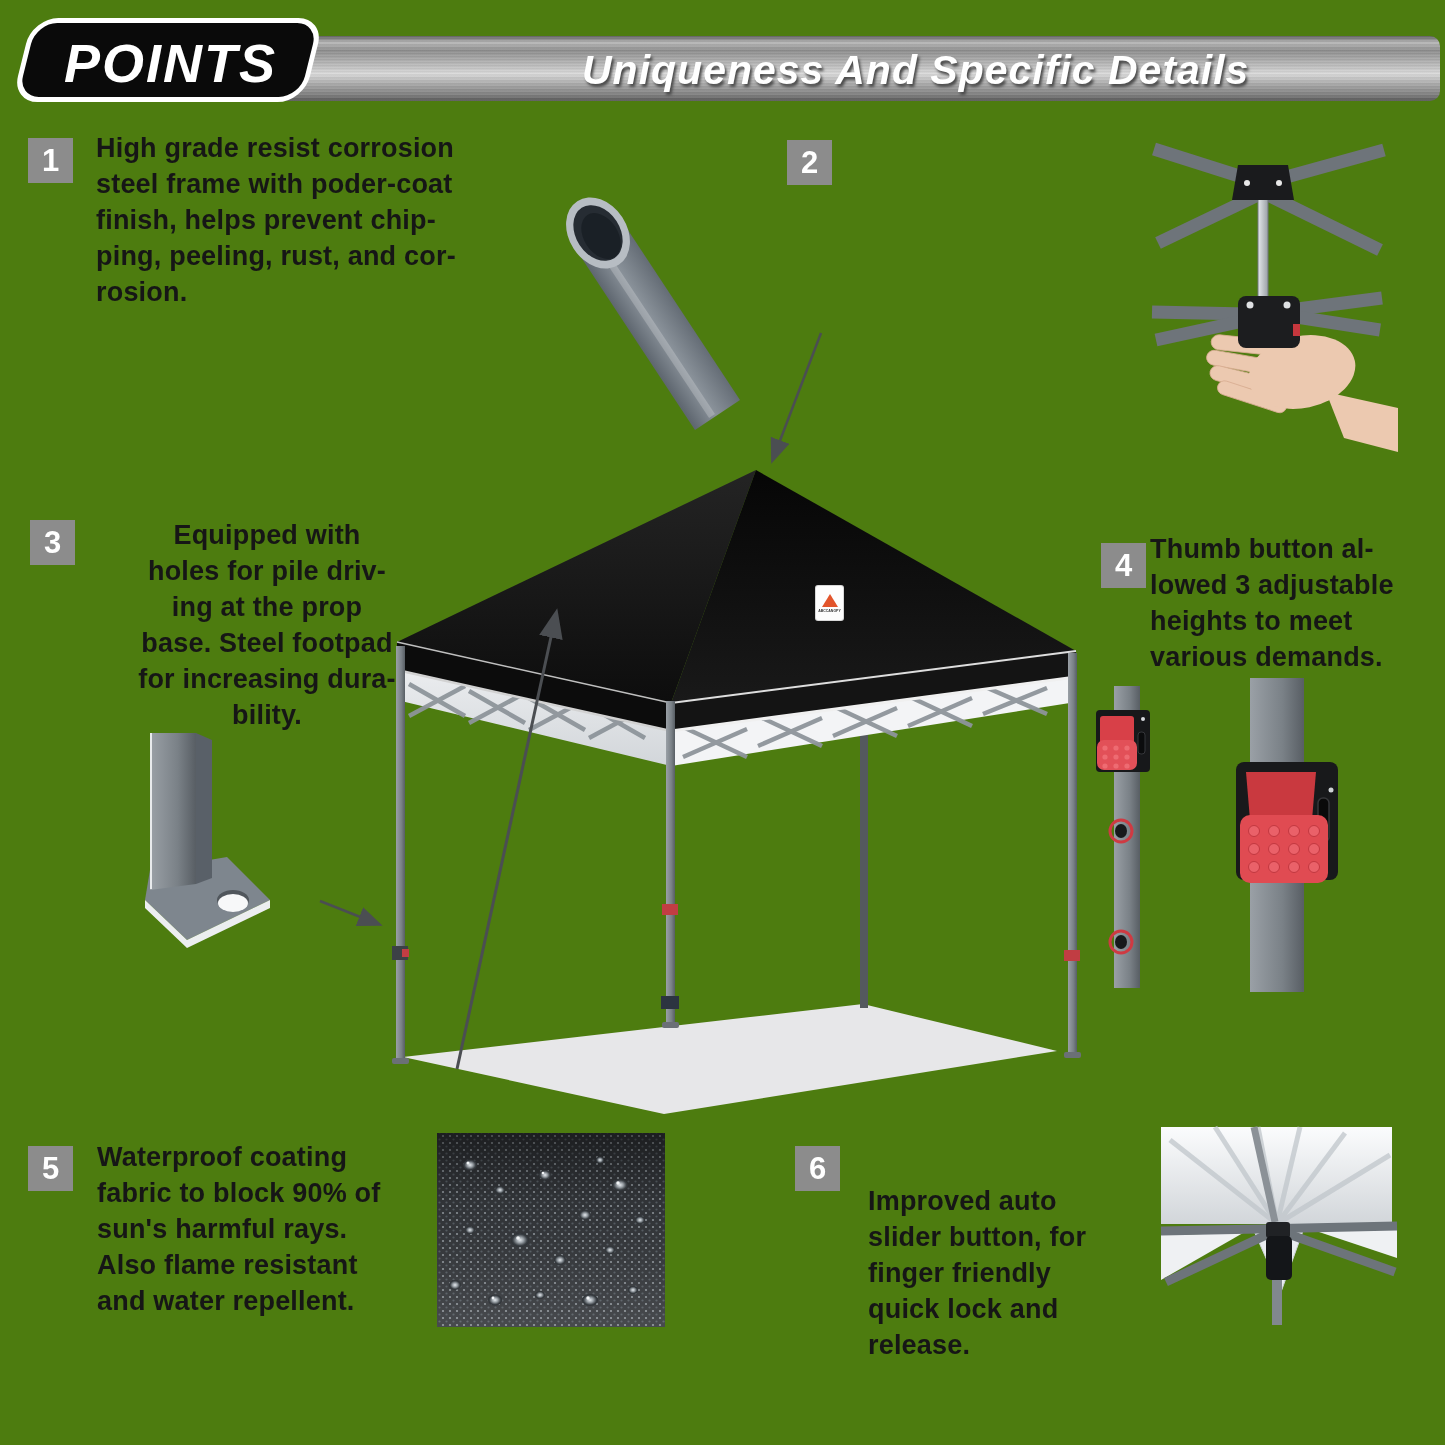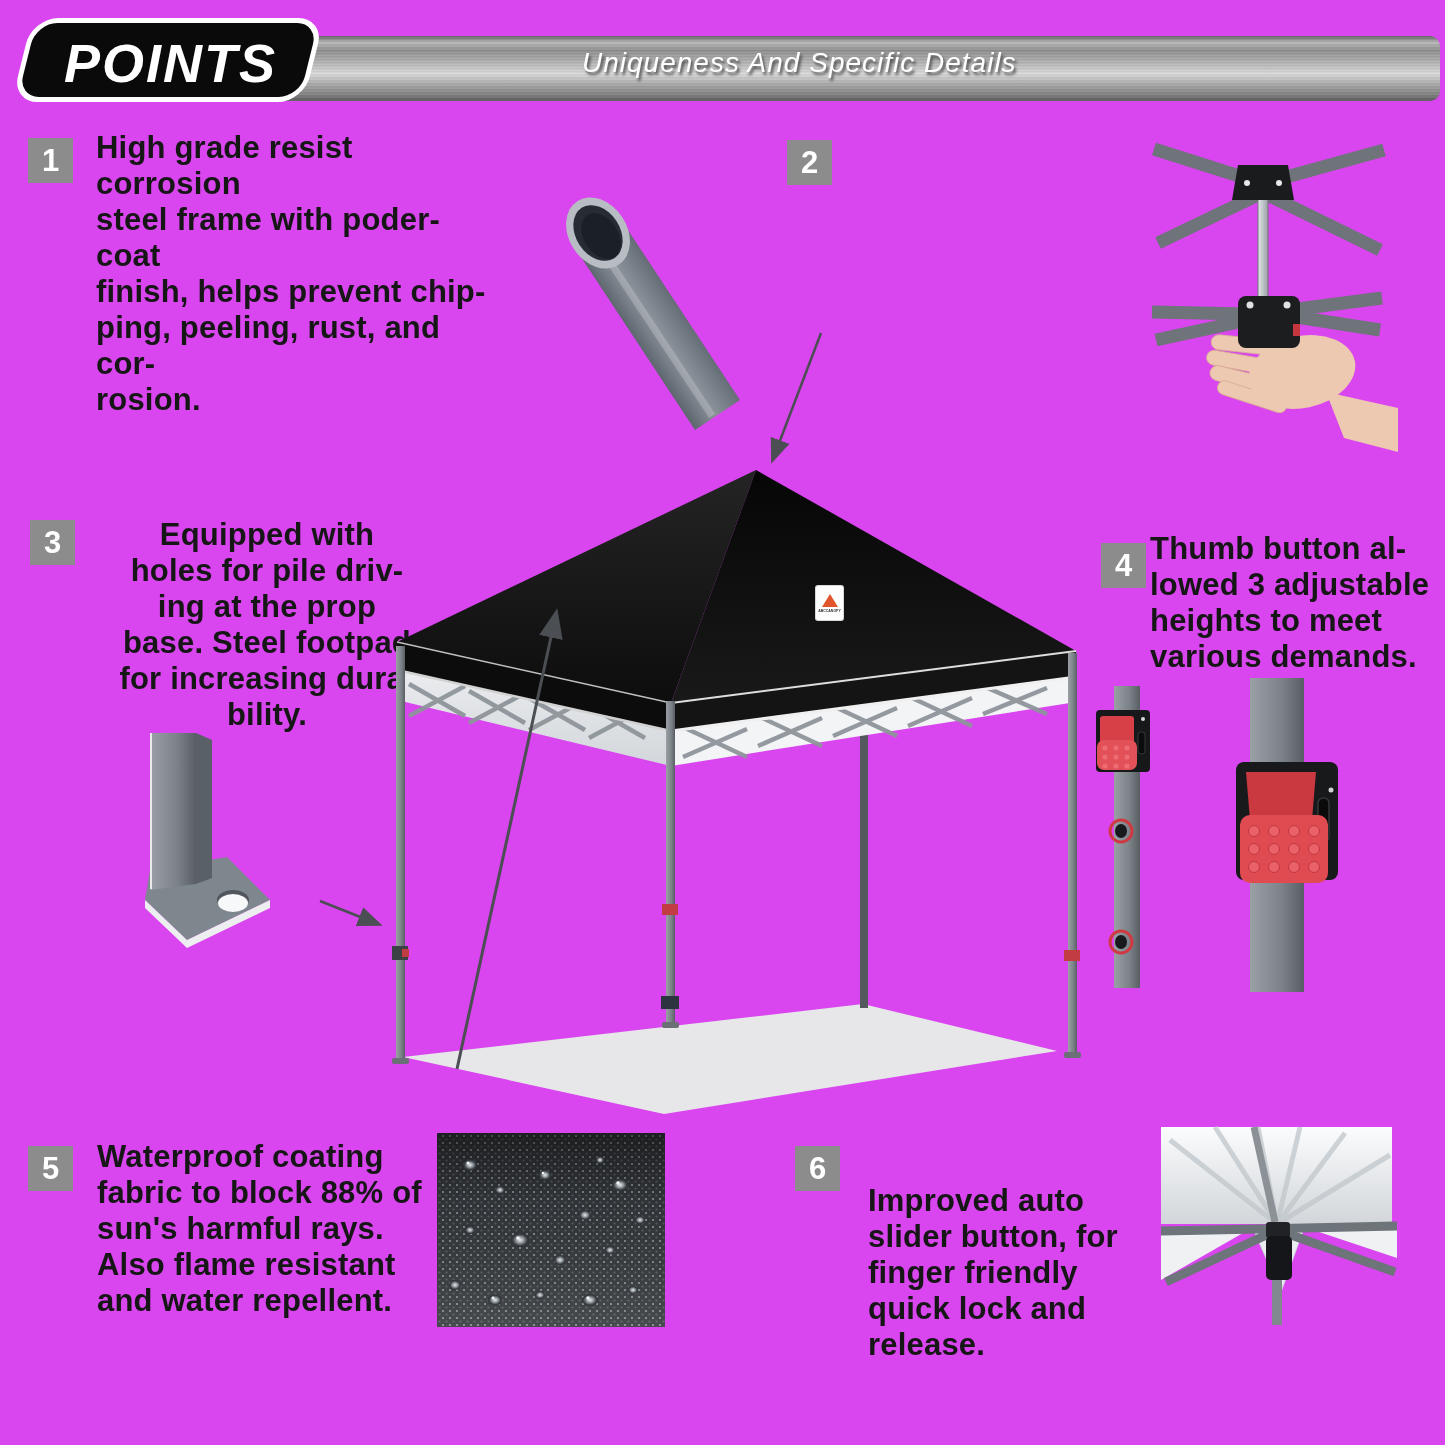--- a/index.html
+++ b/index.html
@@ -1,17 +1,17 @@
 <!DOCTYPE html>
 <html><head>
 <meta charset="utf-8">
 <style>
   html,body{margin:0;padding:0;background:#ffffff;}
   .canvas{
-    position:relative;width:1445px;height:1445px;background:#d946ef;overflow:hidden;
+    position:relative;width:1445px;height:1445px;background:#4d7c0f;overflow:hidden;
     font-family:"Liberation Sans", sans-serif;color:#161616;
   }
   
   .header-bar{
     position:absolute;left:92px;top:36px;width:1348px;height:65px;
     border-radius:0 10px 10px 0;
     background:linear-gradient(180deg,#5e5e5e 0%,#b9b9b9 10%,#8d8d8d 22%,#c2c2c2 48%,#dadada 58%,#a6a6a6 75%,#7a7a7a 92%,#555 100%);
   }
   .header-bar:after{
     content:"";position:absolute;inset:0;border-radius:inherit;
@@ -20,30 +20,30 @@
   .header-badge-box{
     position:absolute;left:22px;top:18px;width:282px;height:74px;
     background:#0a0a0a;border:5px solid #ffffff;border-radius:26px;
     transform:skewX(-14deg);
   }
   .header-badge-text{
     position:absolute;left:64px;top:32px;font-size:54px;font-weight:bold;font-style:italic;
     color:#ffffff;letter-spacing:2px;z-index:3;
   }
   .header-title{
-    position:absolute;left:582px;top:47px;font-size:28px;font-weight:normal;font-style:italic;
+    position:absolute;left:582px;top:47px;font-size:41px;font-weight:bold;font-style:italic;
     color:#ffffff;letter-spacing:1px;text-shadow:2px 3px 3px #4a4a4a;z-index:3;
   }
   
   .num{
     position:absolute;width:45px;height:45px;background:#8c8c8c;color:#fff;
     font-weight:bold;font-size:31px;display:flex;align-items:center;justify-content:center;
   }
   .point-text{
-    position:absolute;font-size:31px;font-weight:bold;line-height:36px;
+    position:absolute;font-size:27px;font-weight:bold;line-height:36px;
     color:#161616;white-space:pre-line;letter-spacing:.2px;
   }
   
   .logo{
     position:absolute;left:816px;top:586px;width:27px;height:34px;background:#fdfdfd;
     border-radius:2px;box-shadow:0 0 0 1px #d8d8d8;display:flex;flex-direction:column;
     align-items:center;justify-content:center;z-index:5;
   }
   .logo-tri{
     width:0;height:0;border-left:8px solid transparent;border-right:8px solid transparent;
@@ -80,21 +80,21 @@
 bility.</div>
 
   <div class="num" style="left:1101px;top:543px;">4</div>
   <div class="point-text" style="left:1150px;top:531px;width:320px;">Thumb button al-
 lowed 3 adjustable
 heights to meet
 various demands.</div>
 
   <div class="num" style="left:28px;top:1146px;">5</div>
   <div class="point-text" style="left:97px;top:1139px;width:420px;">Waterproof coating
-fabric to block 88% of
+fabric to block 90% of
 sun's harmful rays.
 Also flame resistant
 and water repellent.</div>
 
   <div class="num" style="left:795px;top:1146px;">6</div>
   <div class="point-text" style="left:868px;top:1139px;width:310px;margin-top:44px;">Improved auto
 slider button, for
 finger friendly
 quick lock and
 release.</div>

